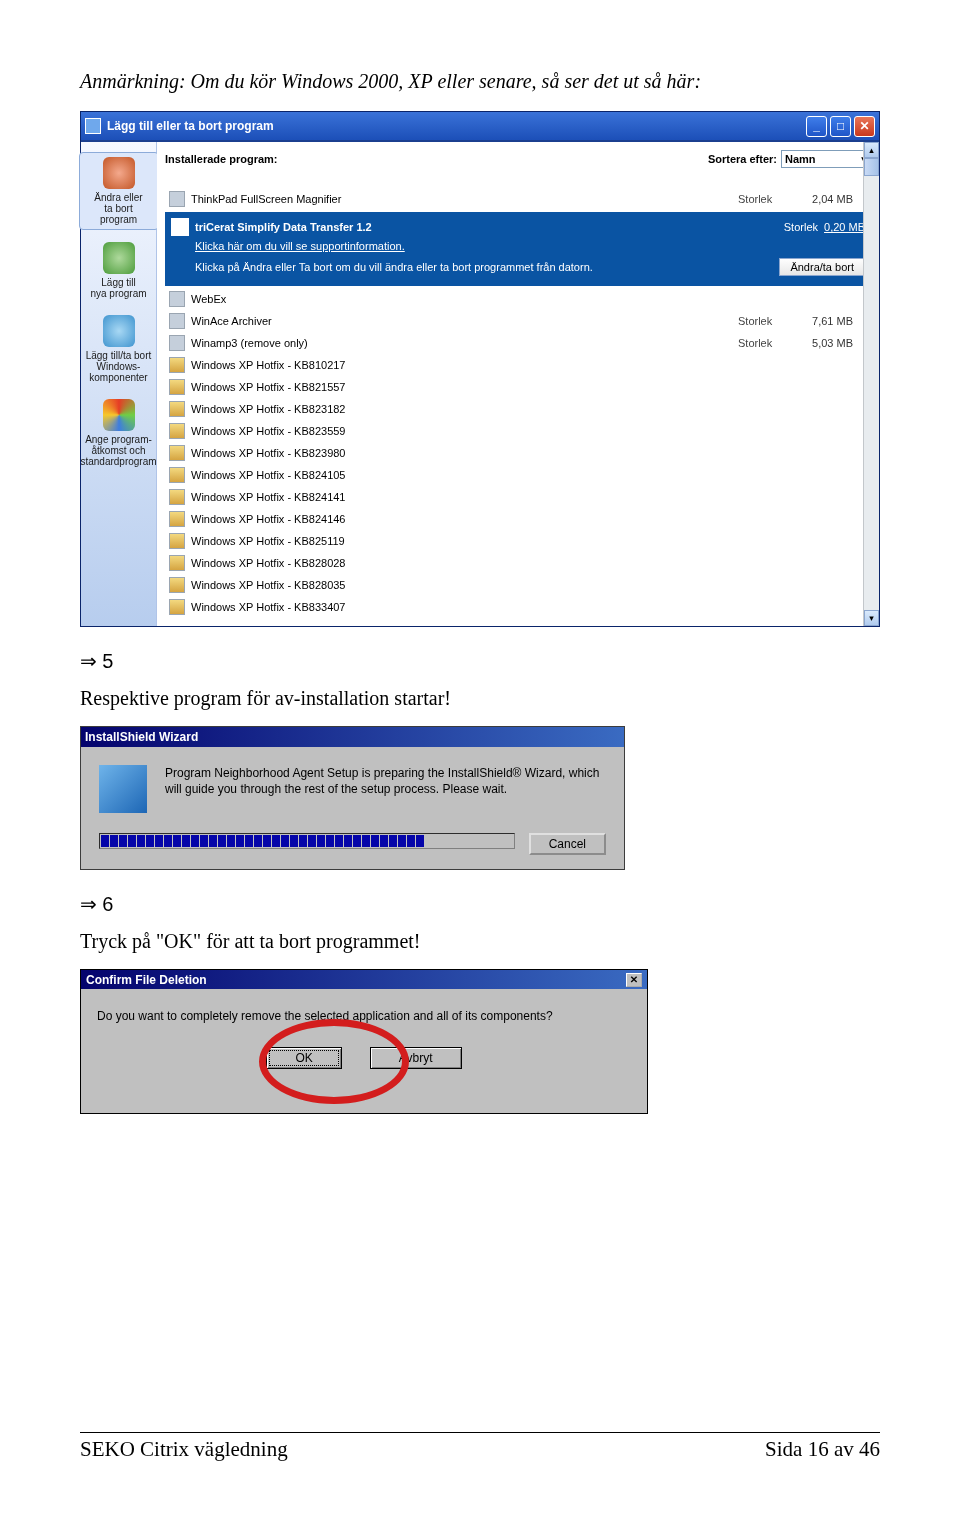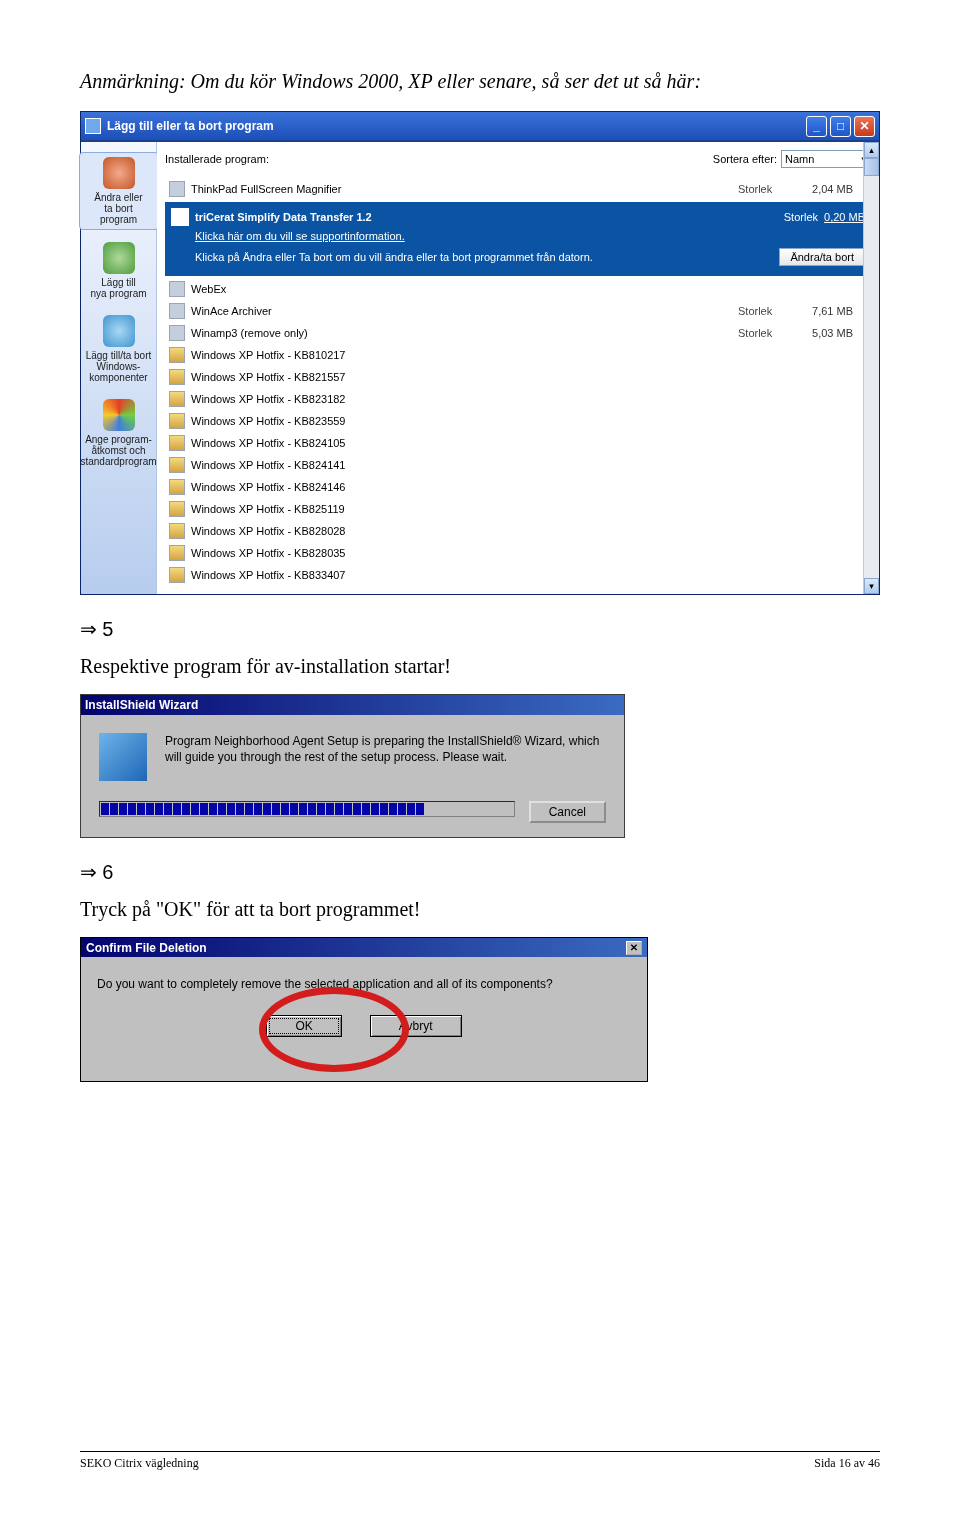--- a/index.html
+++ b/index.html
@@ -16,21 +16,21 @@
   .titlebar .btns { margin-left: auto; display: flex; gap: 3px; }
   .tbtn { width: 21px; height: 21px; background: linear-gradient(#3f7eea,#1f55c8); border: 1px solid #fff; border-radius: 3px; display:flex; align-items:center; justify-content:center; font-size:12px; color:#fff; }
   .tbtn.close { background: linear-gradient(#e97659,#c9381d); }
   .win-body { display: flex; }
   .leftbar { width: 76px; background: linear-gradient(#f5f8ff,#b7cdee); padding: 6px 0; display:flex; flex-direction:column; align-items:center; border-right:1px solid #b0c4e8; }
   .lb-item { width: 80px; margin: 4px 0; text-align:center; font-size:10px; line-height:1.1; color:#1a1a1a; cursor:pointer; padding:4px 0; border-radius:4px;}
   .lb-item.sel { background:#dce7fa; border:1px solid #8cabd9;}
   .lb-icn { width:32px; height:32px; margin:0 auto 3px; border-radius:6px; }
   .icn-red{background:radial-gradient(#f4a98d,#c35626);} .icn-grn{background:radial-gradient(#aed99c,#4c9c3b);} .icn-cyn{background:radial-gradient(#a8d8f4,#3f94cf);} .icn-mix{background:conic-gradient(#e63c25,#6fcf45,#3d7ce0,#f6c82b,#e63c25);}
   .rightpane { flex:1; background:#fff; padding:8px; position:relative; }
-  .listhdr { display:flex; align-items:center; margin-bottom:10px; font-size:11px; }
+  .listhdr { display:flex; align-items:center; margin-bottom:20px; font-size:11px;font-weight:bold; }
   .listhdr .sort { margin-left:auto; display:flex; align-items:center; gap:4px;}
   .sort-select{ width:90px; height:18px; border:1px solid #7f9db9; background:#fff; font-size:11px; padding:0 3px; display:inline-flex; align-items:center; justify-content:space-between;}
   .scroll-track{position:absolute; right:0; top:0; bottom:0; width:16px; background:#e8ecef; border-left:1px solid #c3c7cb;}
   .scroll-btn{height:16px;background:linear-gradient(#daeafc,#b0cbee);border:1px solid #8ba6cf; display:flex;align-items:center;justify-content:center;font-size:9px;}
   .scroll-thumb{position:absolute; top:16px; width:100%; height:18px; background:linear-gradient(90deg,#c8daf5,#a5c2e8); border:1px solid #8ba6cf;}
   .progrow { display:flex; align-items:center; padding:3px 18px 3px 4px; font-size:11px; }
   .progrow .picn{ width:16px; height:16px; margin-right:6px; background:#c5cfdb; border:1px solid #9aa5b1; display:inline-block;}
   .progrow .pname{ flex:1; }
   .progrow .psize-lbl{ width:60px; color:#444;}
   .progrow .psize{ width:55px; text-align:right; color:#333;}
@@ -59,21 +59,21 @@
   .ctitle{height:19px; background:linear-gradient(90deg,#04036d,#3a6bc2); color:#fff; font-weight:bold; padding:0 5px; display:flex; align-items:center;}
   .ctitle .cx{margin-left:auto; width:16px; height:14px; background:#c0c0c0; color:#000; display:flex; align-items:center; justify-content:center; font-size:10px; border:1px outset #fff;}
   .cbody{ padding:20px 16px 6px; font-size:12px; }
   .cbtns-wrap{ position:relative; height:84px; }
   .cbtns{ display:flex; justify-content:center; gap:28px; position:absolute; top:18px; width:100%;}
   .cbtn{ border:1px solid #000; background:#c0c0c0; padding:3px 28px; font-size:12px; box-shadow:inset 1px 1px 0 #fff, inset -1px -1px 0 #808080;}
   .cbtn.ok{ border:1px solid #000; outline:1px dotted #000; outline-offset:-4px; }
   .redcircle{ position:absolute; width:150px; height:85px; border:7px solid #d31d1d; border-radius:50%; left:178px; top:-10px; pointer-events:none;}
 
   
-  .footer{ position:absolute; bottom:42px; left:80px; right:80px; border-top:1px solid #000; display:flex; justify-content:space-between; padding-top:4px; font-size:12px; font-family:"Times New Roman",serif;margin-top:12px;}
+  .footer{ position:absolute; bottom:51px; left:80px; right:80px; border-top:1px solid #000; display:flex; justify-content:space-between; padding-top:4px; font-size:21px; font-family:"Times New Roman",serif;margin-top:12px;}
 </style>
 </head>
 <body>
 
 <div class="page">
   <p class="anm">Anmärkning: Om du kör Windows 2000, XP eller senare, så ser det ut så här:</p>
 
   <div class="xpwin">
     <div class="titlebar">
       <span class="ticon"></span>
@@ -161,20 +161,24 @@
             <div class="progrow hotfix">
               <span class="picn"></span>
               <span class="pname">Windows XP Hotfix - KB823182</span>
             </div>
             <div class="progrow hotfix">
               <span class="picn"></span>
               <span class="pname">Windows XP Hotfix - KB823559</span>
             </div>
             <div class="progrow hotfix">
               <span class="picn"></span>
+              <span class="pname">Windows XP Hotfix - KB823980</span>
+            </div>
+            <div class="progrow hotfix">
+              <span class="picn"></span>
               <span class="pname">Windows XP Hotfix - KB824105</span>
             </div>
             <div class="progrow hotfix">
               <span class="picn"></span>
               <span class="pname">Windows XP Hotfix - KB824141</span>
             </div>
             <div class="progrow hotfix">
               <span class="picn"></span>
               <span class="pname">Windows XP Hotfix - KB824146</span>
             </div>

